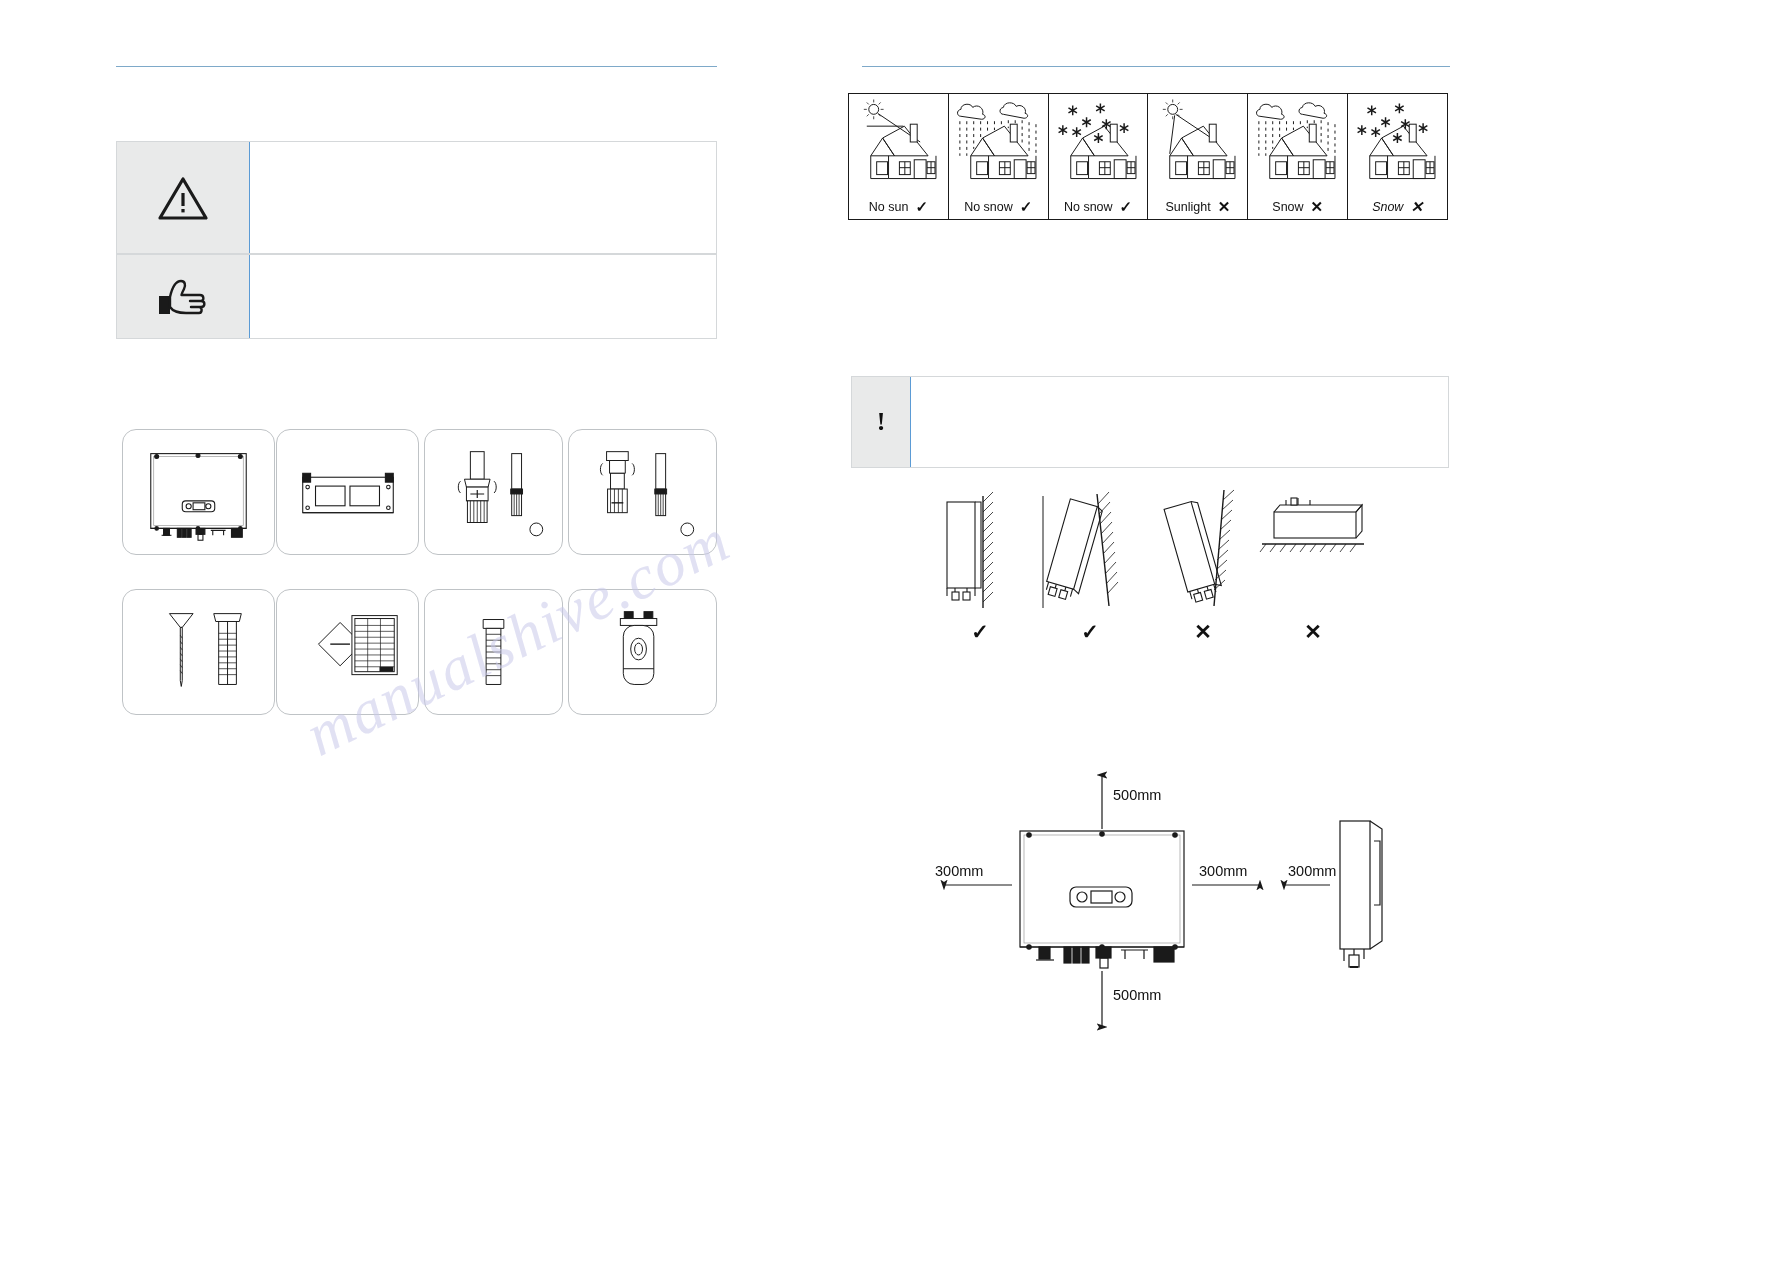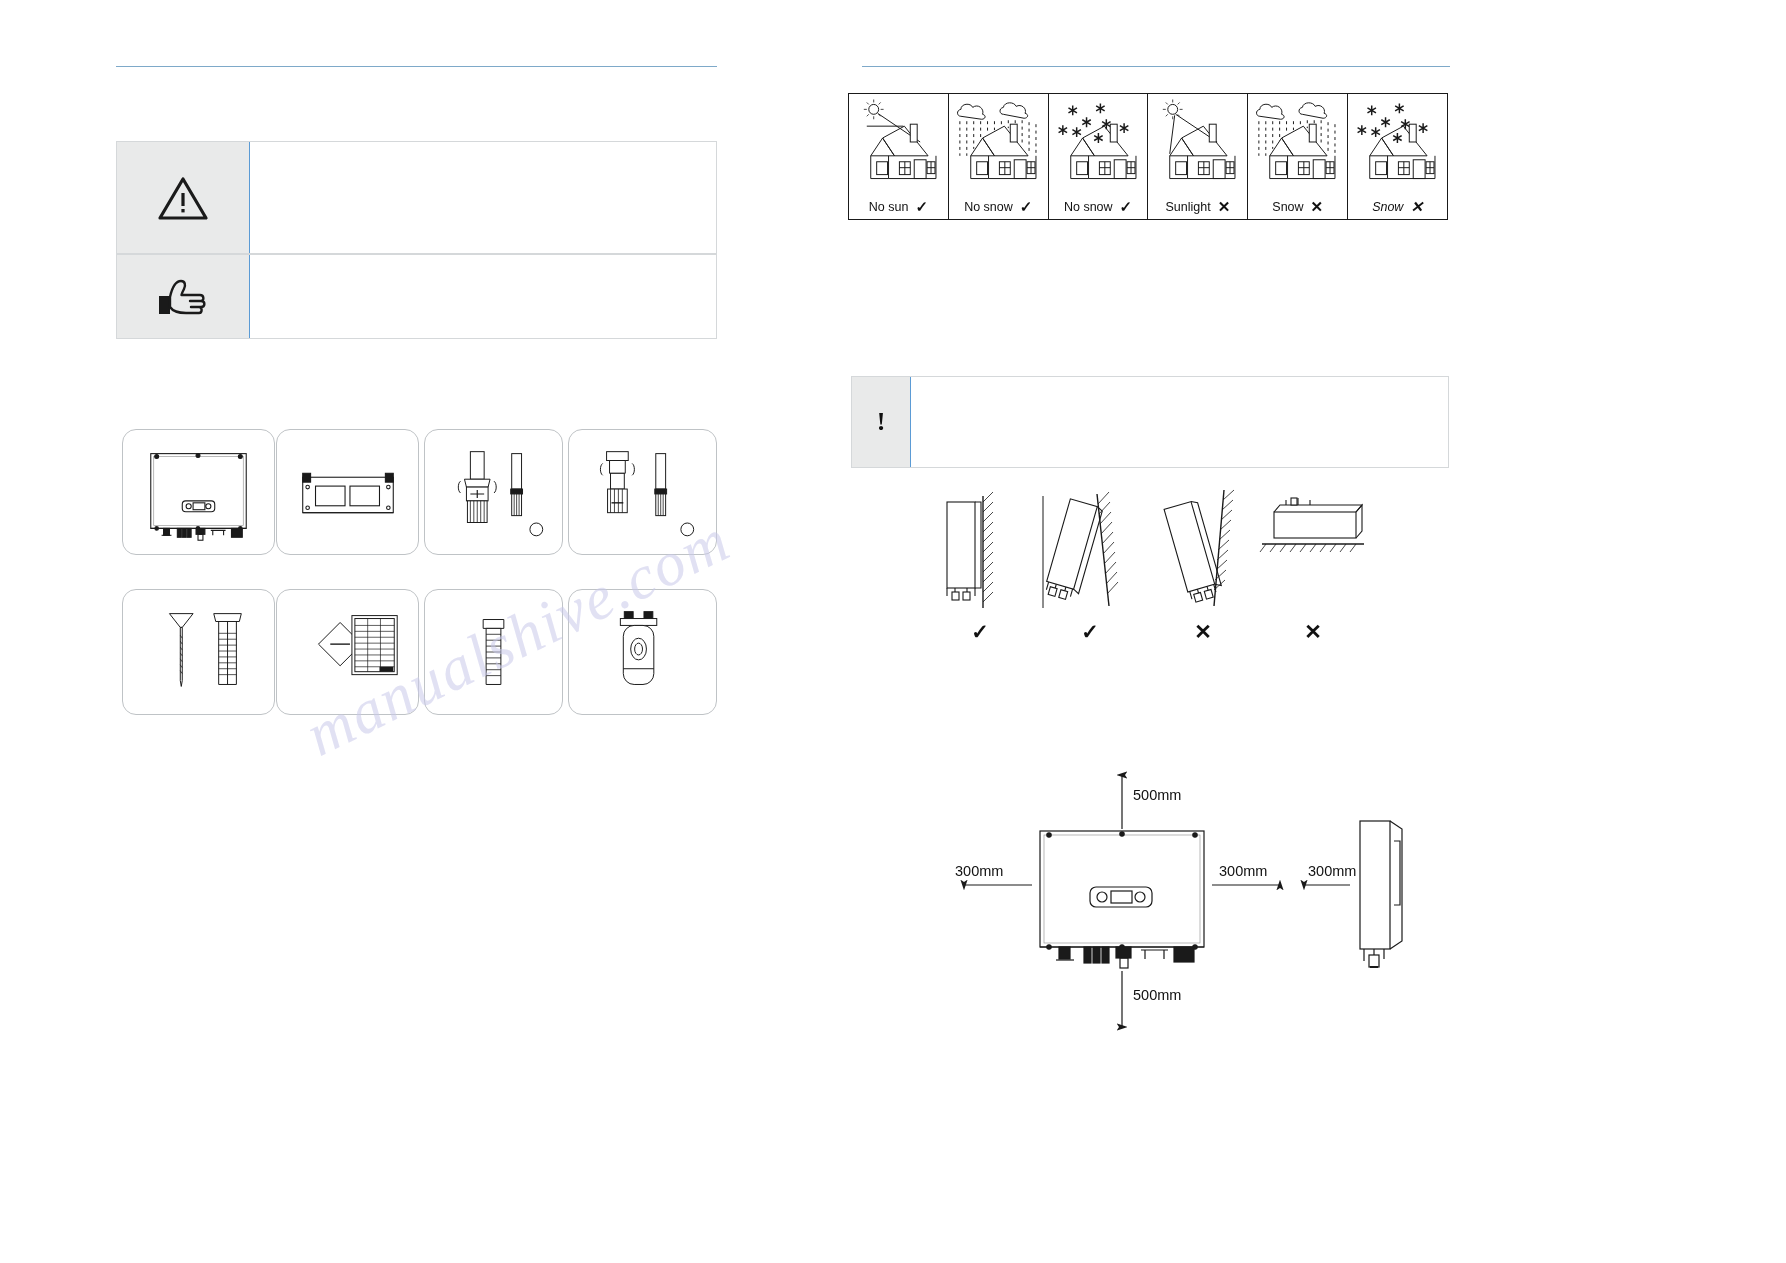--- a/index.html
+++ b/index.html
@@ -124,21 +124,21 @@
     top: 132px;
     width: 110px;
     text-align: center;
     font-size: 21px;
     font-weight: bold;
     color: #111;
     font-family: "Liberation Sans", sans-serif;
   }
 
   
-  .clearance { position: absolute; left: 912px; top: 755px; width: 520px; height: 300px; }
+  .clearance { position: absolute; left: 892px; top: 755px; width: 520px; height: 300px; }
   .clearance svg { width: 100%; height: 100%; overflow: visible; }
   .dim-label {
     position: absolute;
     font-size: 14.5px;
     color: #111;
     font-family: "Liberation Sans", sans-serif;
     white-space: nowrap;
   }
 </style>
 </head>

